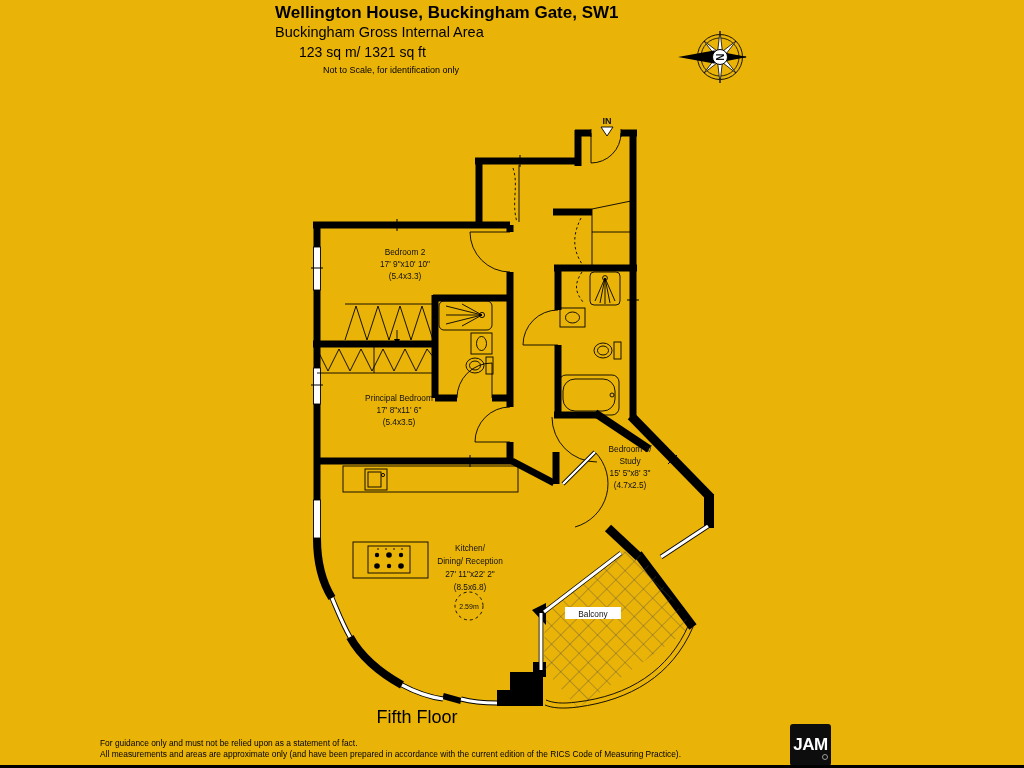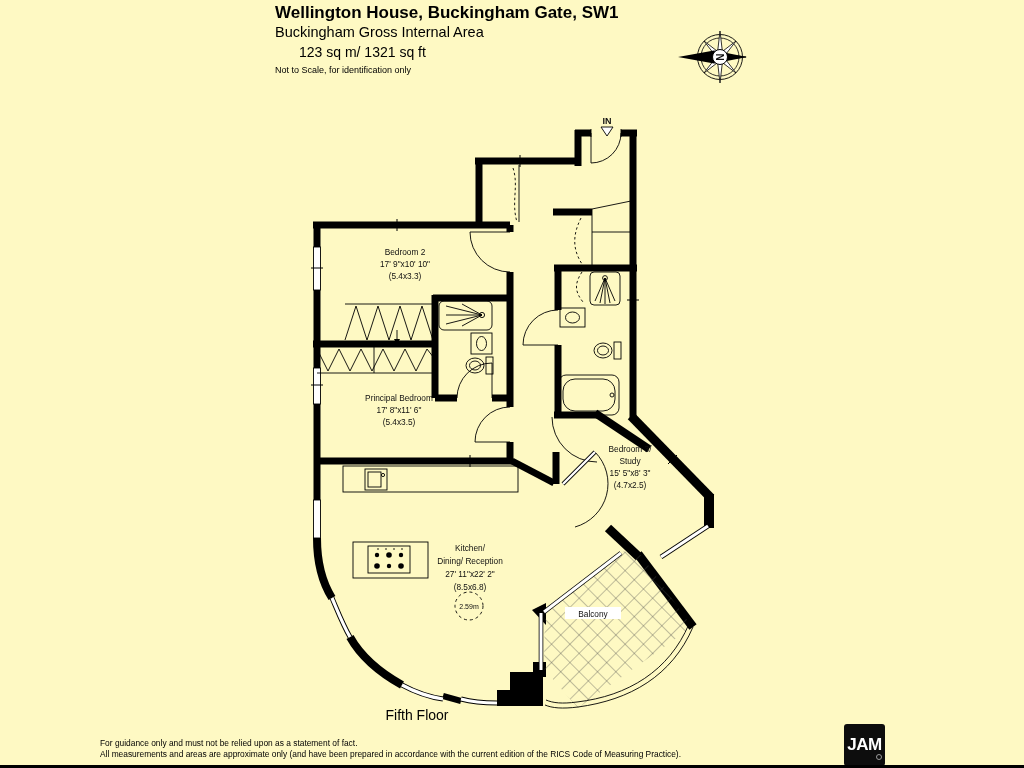--- a/index.html
+++ b/index.html
@@ -1,26 +1,26 @@
 <!DOCTYPE html>
 <html><head>
 <meta charset="utf-8">
 <style>
   html,body{margin:0;padding:0;background:#fff;}
-  .page{position:relative;width:1024px;height:768px;background:#fef9c3;overflow:hidden;
+  .page{position:relative;width:1024px;height:768px;background:#eab308;overflow:hidden;
         font-family:"Liberation Sans",sans-serif;color:#000;}
   .hdr{position:absolute;left:275px;top:2px;}
   .hdr .title{font-size:17px;font-weight:bold;line-height:1.25;}
   .hdr .sub{font-size:14.5px;line-height:1.35;}
   .hdr .area{font-size:14px;line-height:1.35;margin-left:24px;}
-  .hdr .note{font-size:9px;margin-top:3px;}
+  .hdr .note{font-size:9px;margin-top:3px;margin-left:48px;}
   svg.plan{position:absolute;left:0;top:0;}
-  .fifth{position:absolute;left:257px;top:707px;width:320px;text-align:center;font-size:14px;}
+  .fifth{position:absolute;left:257px;top:707px;width:320px;text-align:center;font-size:18px;}
   .foot{position:absolute;left:100px;top:738px;width:780px;text-align:left;font-size:8.4px;line-height:1.35;}
-  .jam{position:absolute;left:844px;top:724px;width:41px;height:42px;background:#0d0d0d;border-radius:3px;
+  .jam{position:absolute;left:790px;top:724px;width:41px;height:42px;background:#0d0d0d;border-radius:3px;
        display:flex;align-items:center;justify-content:center;}
   .jam span{color:#fff;font-weight:bold;font-size:17px;letter-spacing:-.5px;font-family:"Liberation Sans",sans-serif;}
   .jam i{position:absolute;right:3px;bottom:6px;width:4px;height:4px;border:1px solid #9a9a9a;border-radius:50%;font-style:normal;}
   .bottombar{position:absolute;left:0;top:765px;width:1024px;height:3px;background:#000;}
   text{font-family:"Liberation Sans",sans-serif;fill:#101010;}
 </style>
 </head>
 <body>
 
 <div class="page">

